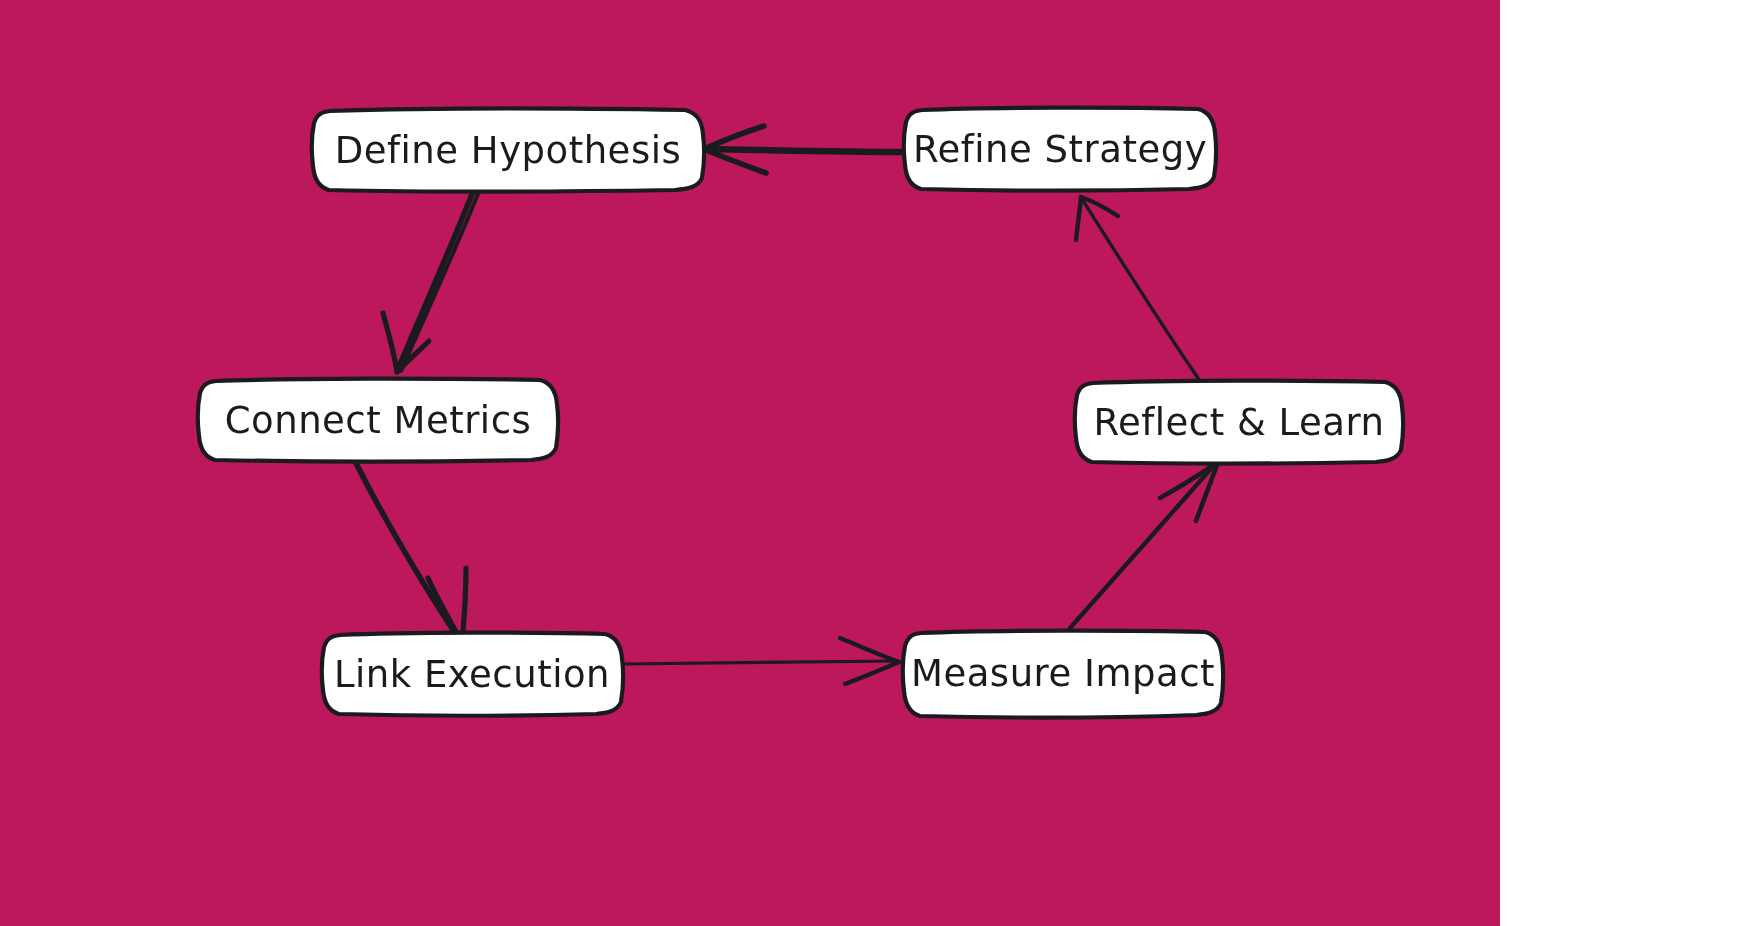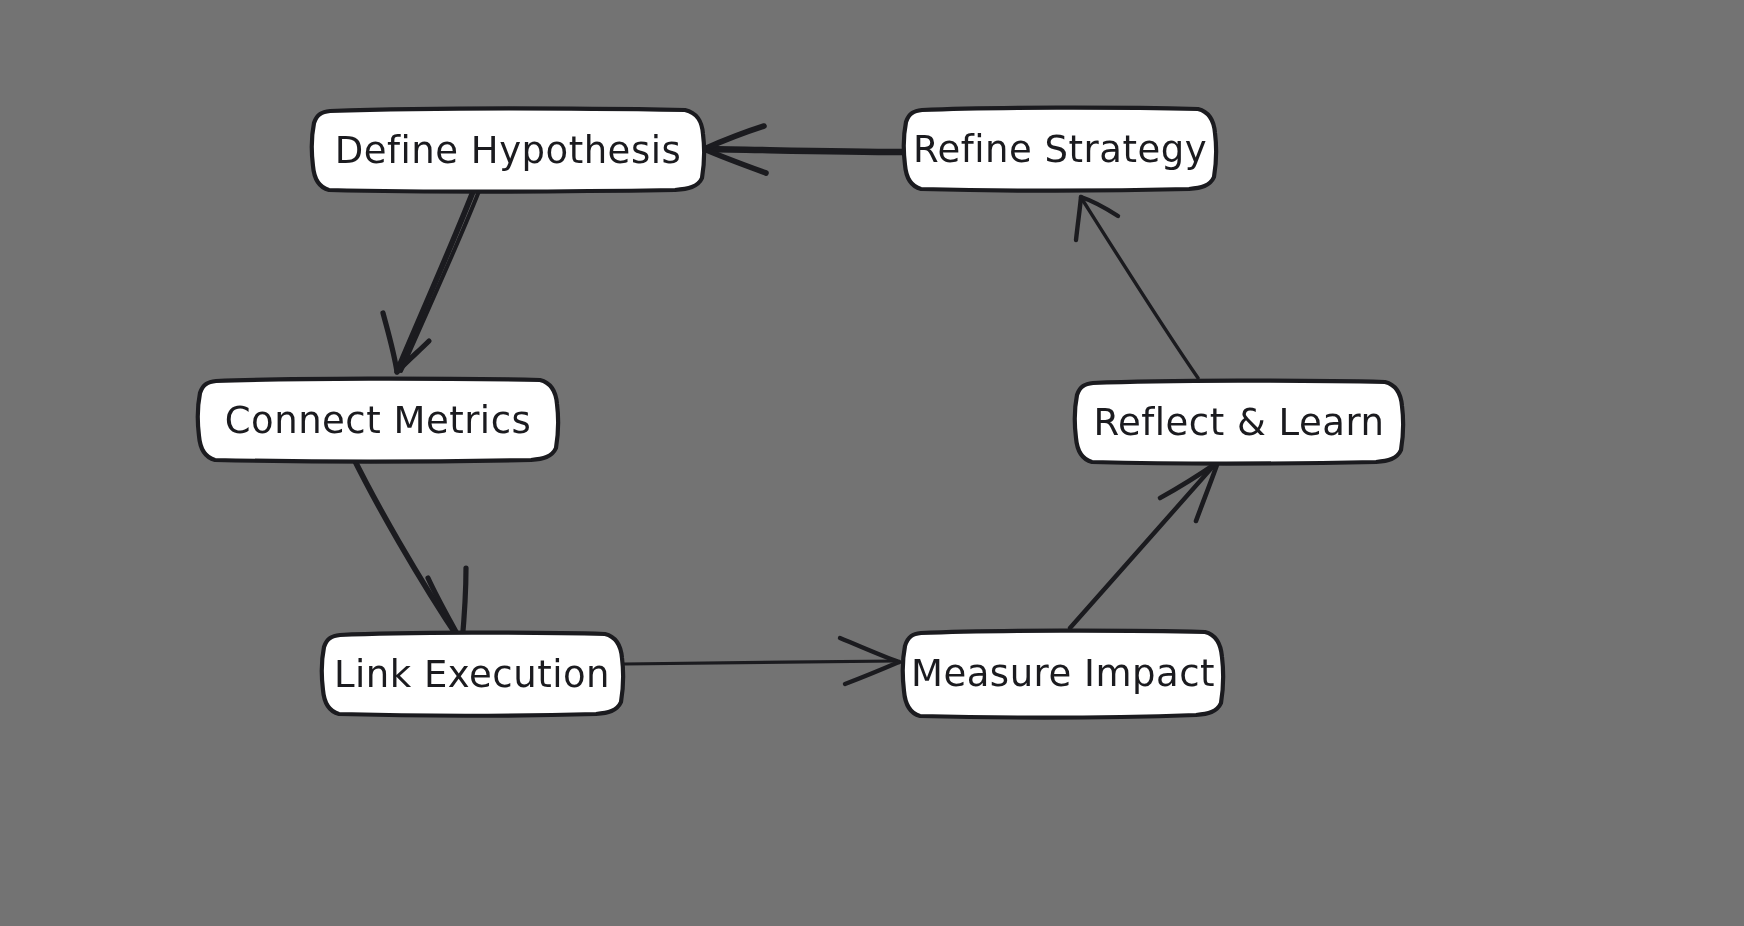--- a/index.html
+++ b/index.html
@@ -9,23 +9,23 @@
     background: #ffffff;
   }
   body {
     width: 1744px;
     height: 926px;
     overflow: hidden;
     font-family: "DejaVu Sans", sans-serif;
   }
   #canvas {
     position: relative;
-    width: 1744px;
+    width: 1500px;
     height: 926px;
-    background: #737373;
+    background: #be185d;
   }
   #diagram-svg {
     position: absolute;
     top: 0;
     left: 0;
     width: 1744px;
     height: 926px;
   }
   .node-label {
     font-family: "DejaVu Sans", sans-serif;

